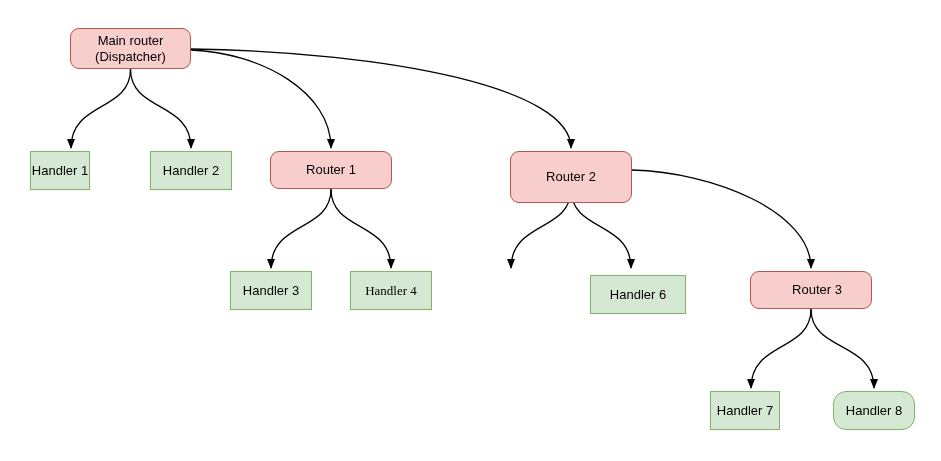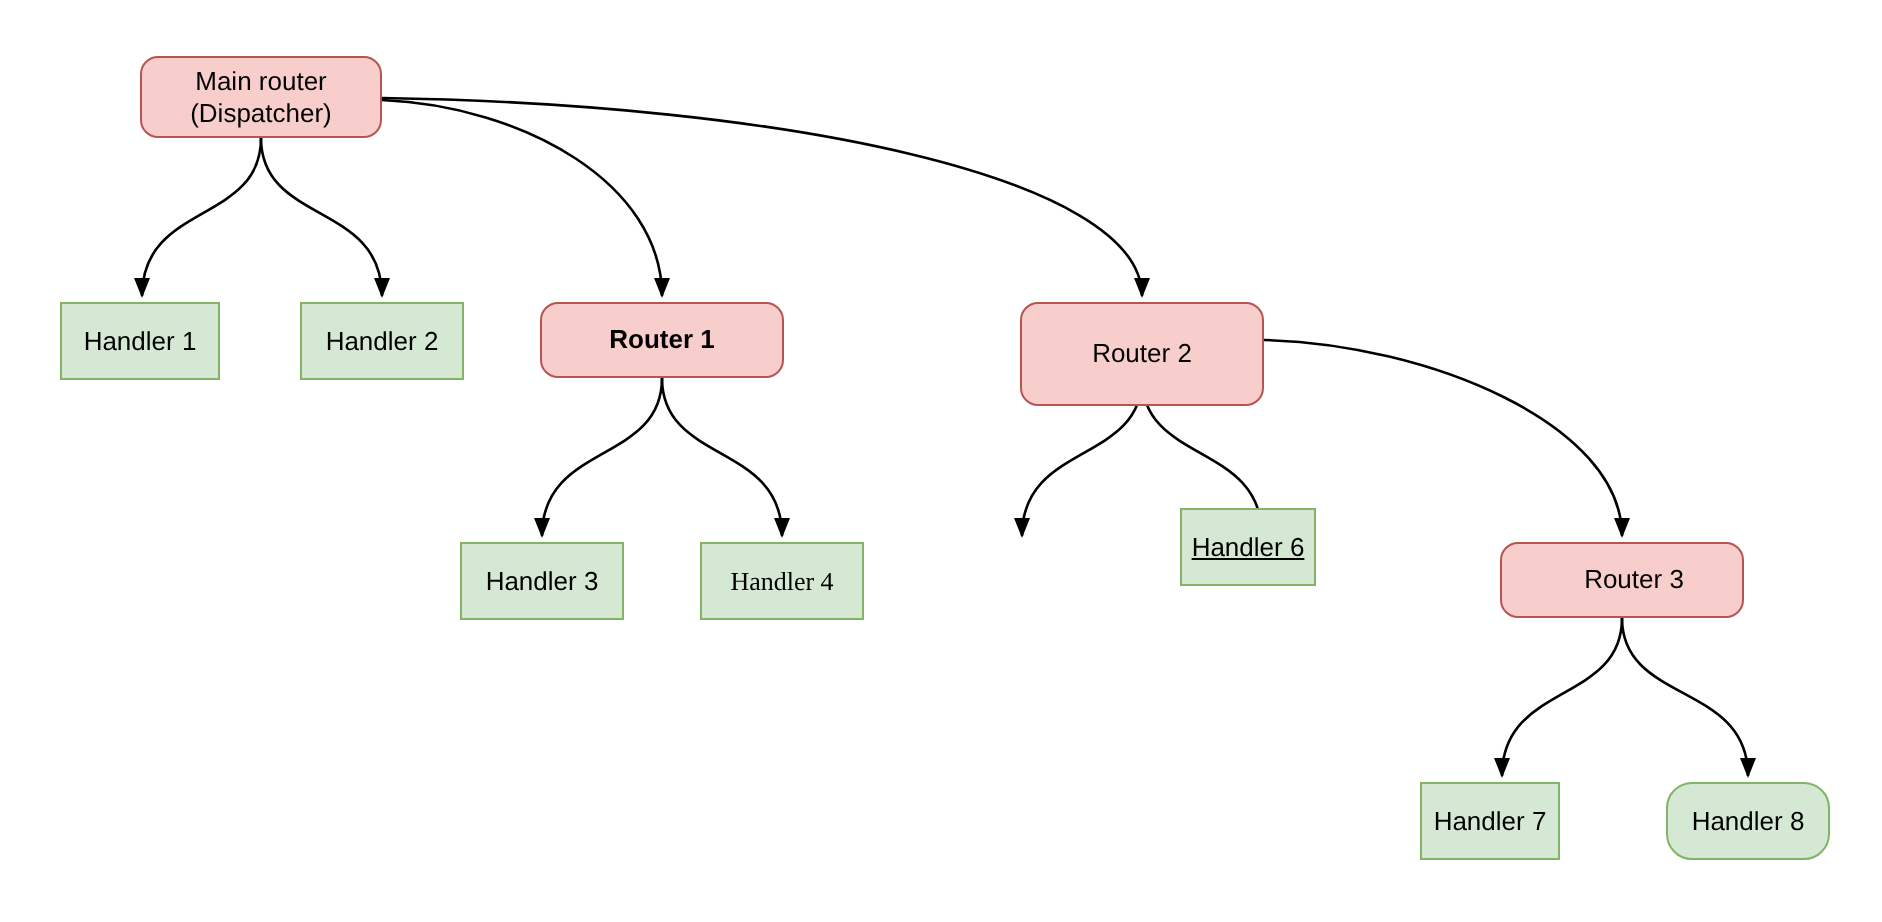--- a/index.html
+++ b/index.html
@@ -43,28 +43,28 @@
     background: var(--router-fill, #f8cecc);
     border: 1.4px solid var(--router-border, #b85450);
     border-radius: 9px;
   }
   .handler {
     background: var(--handler-fill, #d5e8d4);
     border: 1.4px solid var(--handler-border, #82b366);
   }
   
   .n-main { left: 70px;  top: 28px;  width: 121px; height: 41px; }
-  .n-h1   { left: 30px;  top: 151px; width: 80px;  height: 39px; }
+  .n-h1   { left: 30px;  top: 151px; width: 60px;  height: 39px; }
   .n-h2   { left: 150px; top: 151px; width: 82px;  height: 39px; }
-  .n-r1   { left: 270px; top: 151px; width: 122px; height: 38px; font-weight: bold; }
+  .n-r1   { left: 270px; top: 151px; width: 122px; height: 38px; }
   .n-r2   { left: 510px; top: 151px; width: 122px; height: 52px; }
   .n-h3   { left: 230px; top: 271px; width: 82px;  height: 39px; }
   .n-h4   { left: 350px; top: 271px; width: 82px;  height: 39px; font-family: Liberation Serif, serif; }
   .n-h5   { left: 470px; top: 271px; width: 82px;  height: 39px; }
-  .n-h6   { left: 590px; top: 254px; width: 68px;  height: 39px; text-decoration: underline; }
+  .n-h6   { left: 590px; top: 275px; width: 96px;  height: 39px; }
   .n-r3   { left: 750px; top: 271px; width: 122px; height: 38px; padding-left: 12px; }
   .n-h7   { left: 710px; top: 391px; width: 70px;  height: 39px; }
   .n-h8   { left: 833px; top: 391px; width: 82px;  height: 39px; border-radius: 13px; }
 </style>
 </head>
 <body>
 
 <div class="canvas">
 
   <svg class="edges-layer" viewBox="0 0 941 461" xmlns="http://www.w3.org/2000/svg">

